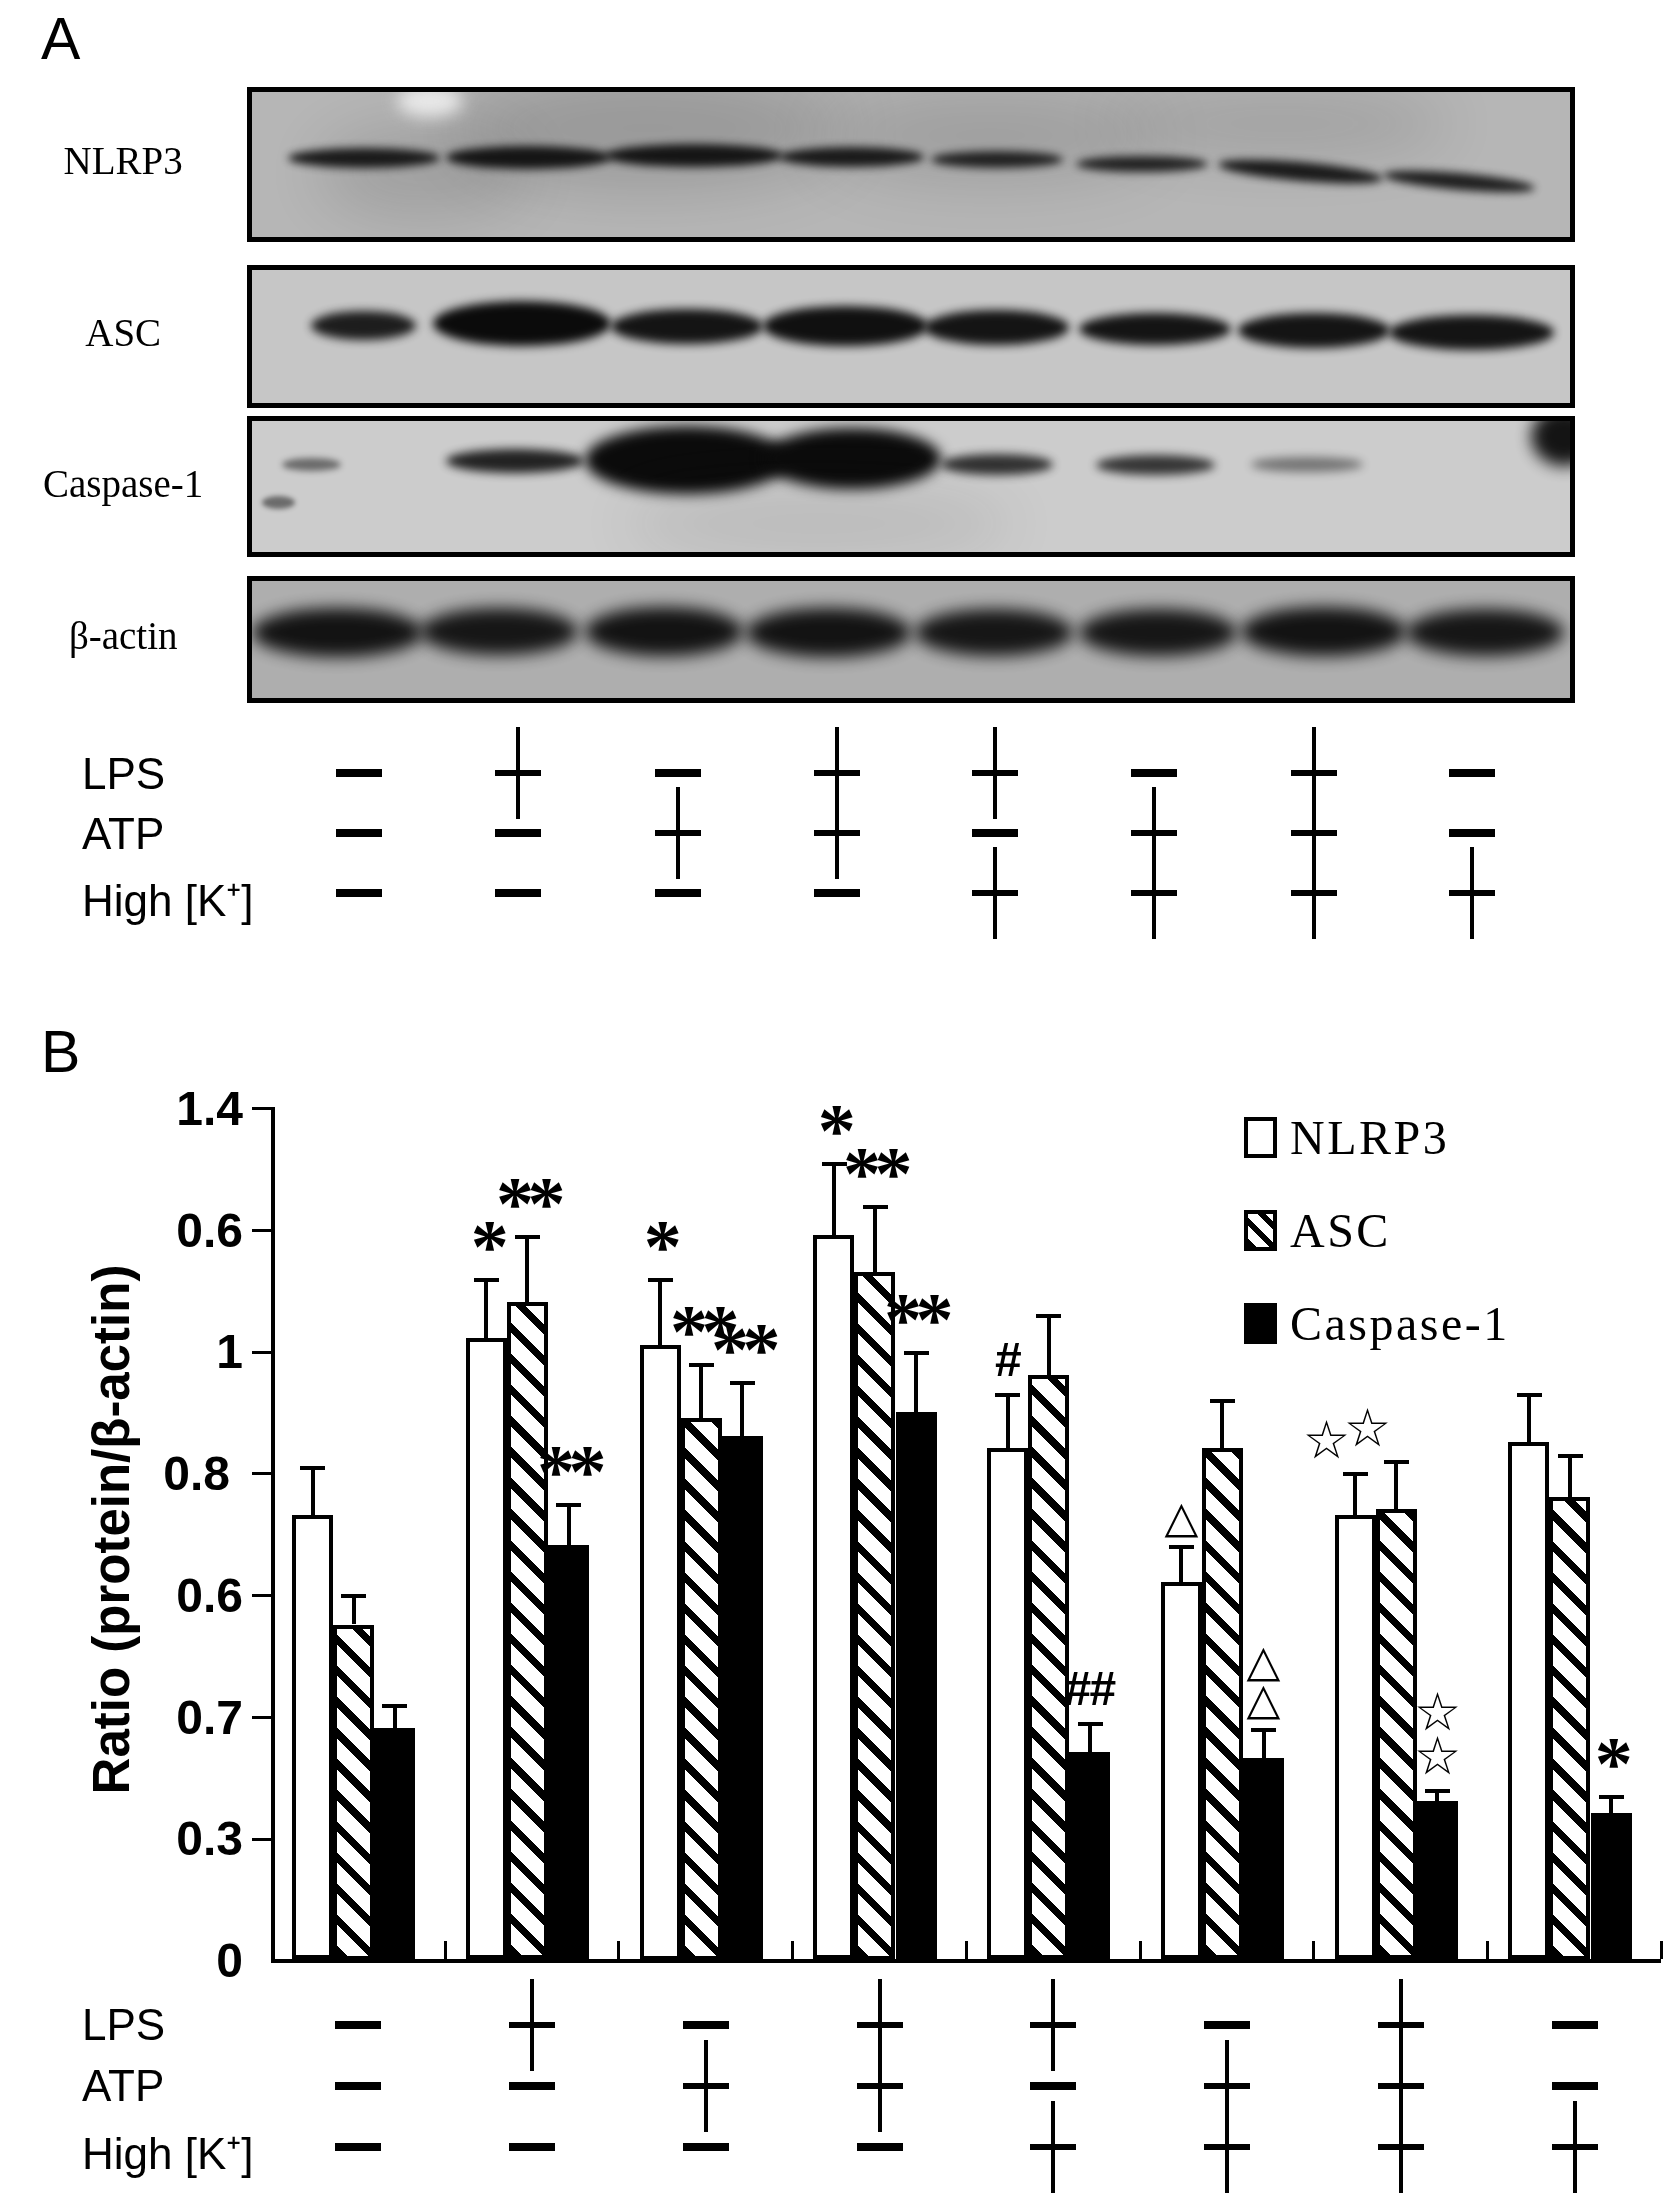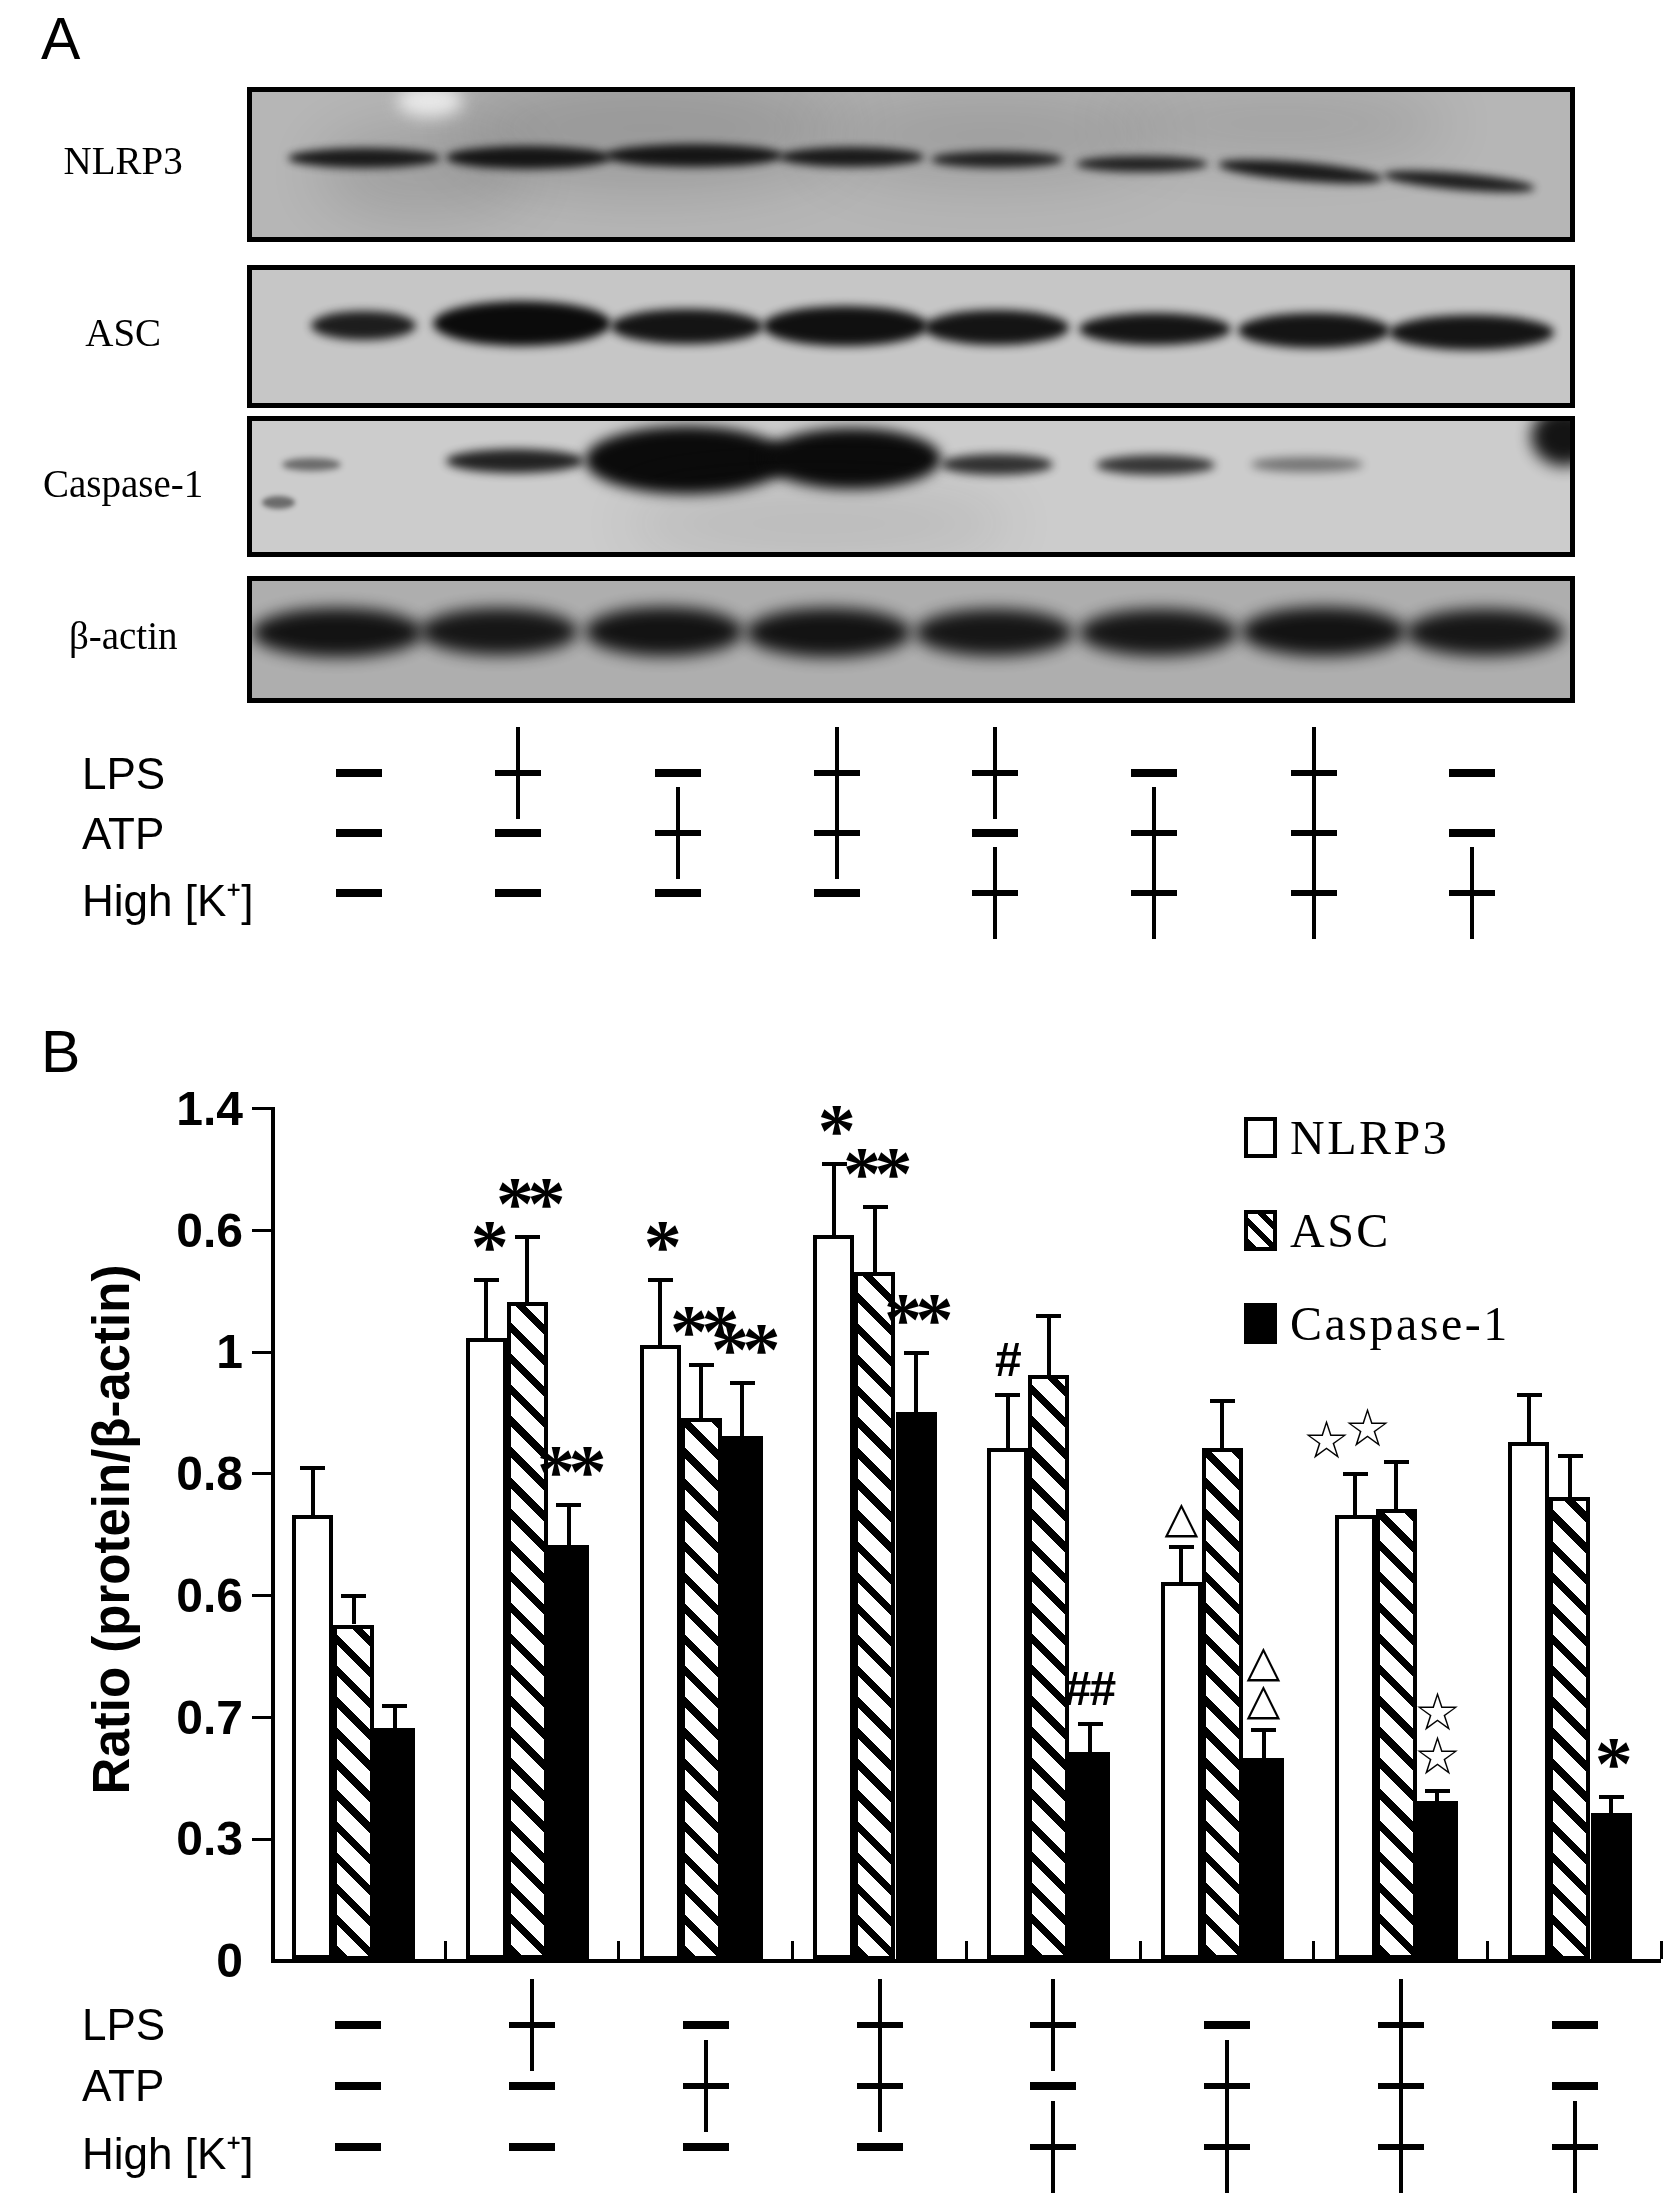--- a/index.html
+++ b/index.html
@@ -187,21 +187,21 @@
       <div class="axis" style="left: 271px; top: 1107px; width: 4.1px; height: 856px;"></div>
       <div class="axis" style="left: 271px; top: 1959px; width: 1390px; height: 4.1px;"></div>
       <div class="yticklabel" style="left: 103px; top: 1937px;">0</div>
       <div class="ytick" style="left: 252px; top: 1838px;"></div>
       <div class="yticklabel" style="left: 103px; top: 1815px;">0.3</div>
       <div class="ytick" style="left: 252px; top: 1716px;"></div>
       <div class="yticklabel" style="left: 103px; top: 1694px;">0.7</div>
       <div class="ytick" style="left: 252px; top: 1594px;"></div>
       <div class="yticklabel" style="left: 103px; top: 1572px;">0.6</div>
       <div class="ytick" style="left: 252px; top: 1472px;"></div>
-      <div class="yticklabel" style="left: 103px; top: 1450px;">0.8</div>
+      <div class="yticklabel" style="left: 90px; top: 1450px;">0.8</div>
       <div class="ytick" style="left: 252px; top: 1351px;"></div>
       <div class="yticklabel" style="left: 103px; top: 1328px;">1</div>
       <div class="ytick" style="left: 252px; top: 1229px;"></div>
       <div class="yticklabel" style="left: 103px; top: 1207px;">0.6</div>
       <div class="ytick" style="left: 252px; top: 1107px;"></div>
       <div class="yticklabel" style="left: 103px; top: 1085px;">1.4</div>
       <div class="gtick" style="left: 444px; top: 1941px;"></div>
       <div class="gtick" style="left: 617px; top: 1941px;"></div>
       <div class="gtick" style="left: 791px; top: 1941px;"></div>
       <div class="gtick" style="left: 965px; top: 1941px;"></div>

